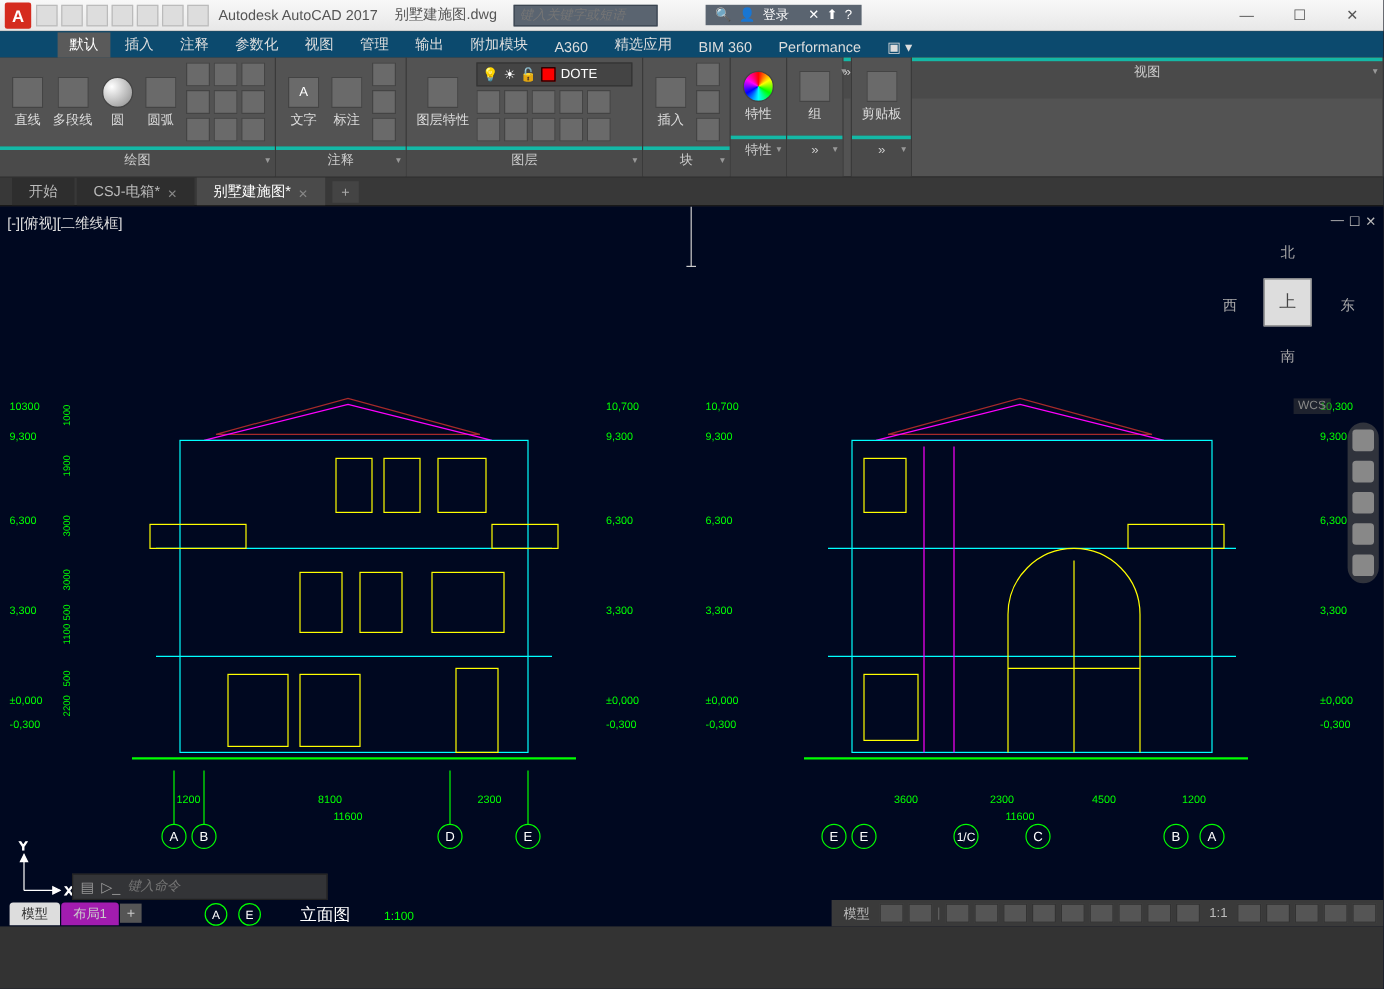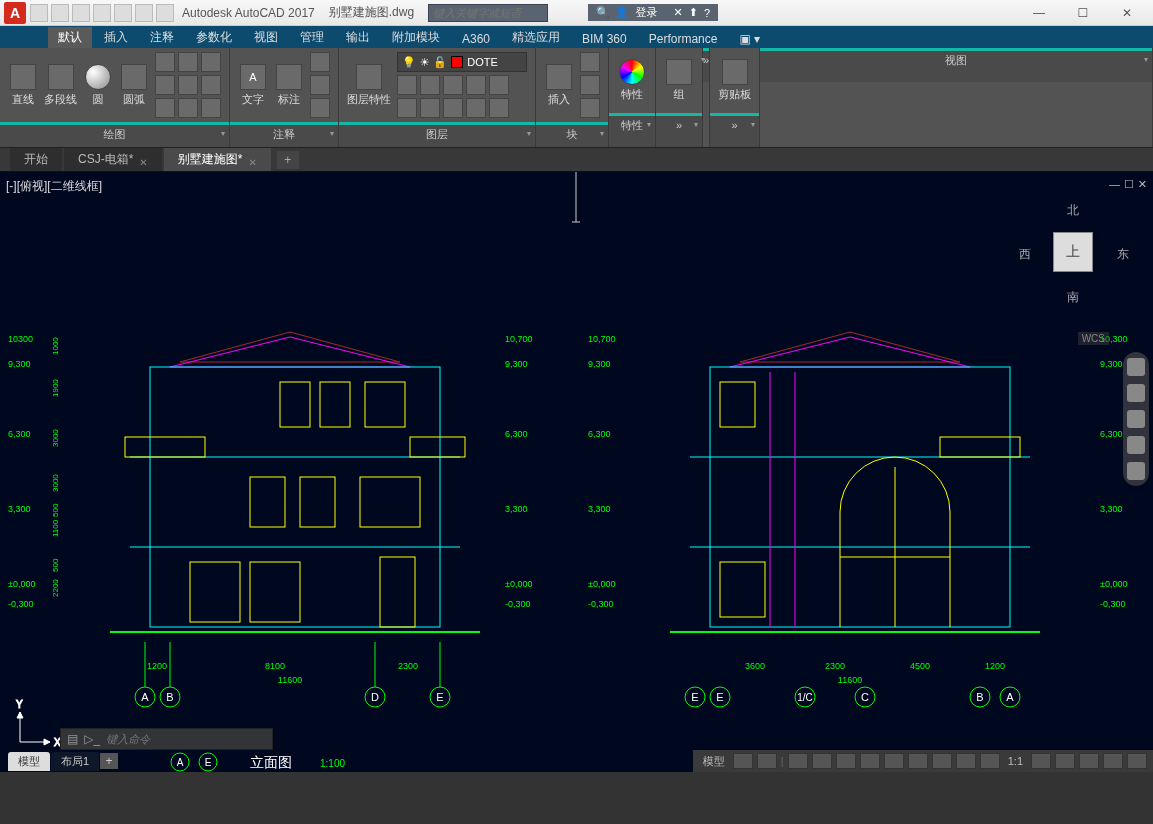--- a/index.html
+++ b/index.html
@@ -54,21 +54,21 @@
 .viewcube .dir { position:absolute; }
 .navbar { position:absolute; right:4px; top:180px; width:26px; background:rgba(80,80,80,.6); border-radius:13px; padding:6px 0; display:flex; flex-direction:column; align-items:center; gap:8px; }
 .navbar .navbtn { width:18px; height:18px; background:#888; border-radius:3px; }
 .wcs-label { position:absolute; top:160px; right:44px; font-size:10px; color:#888; background:rgba(60,60,60,.5); padding:1px 4px; }
 
 
 .cmdbar { position:absolute; bottom:22px; left:60px; height:22px; background:rgba(60,60,60,.85); display:flex; align-items:center; gap:6px; padding:0 6px; border:1px solid #222; }
 .cmd-input { width:160px; height:16px; background:transparent; border:none; color:#aaa; font-style:italic; font-size:11px; }
 .layout-tabs { position:absolute; bottom:0; left:8px; height:22px; display:flex; align-items:center; gap:1px; }
 .ltab { padding:2px 10px; background:#ddd; color:#333; font-size:11px; border-radius:3px 3px 0 0; }
-.ltab.inactive { background:#0f172a; color:#ccc; }
+.ltab.inactive { background:#a21caf; color:#ccc; }
 .ltab-add { width:18px; height:16px; background:#555; color:#ccc; text-align:center; line-height:16px; }
 
 .statusbar { position:absolute; bottom:0; right:0; height:22px; background:#3a3a3a; display:flex; align-items:center; gap:4px; padding:0 6px; color:#bbb; font-size:11px; }
 .st-btn { width:20px; height:16px; background:#555; border:1px solid #333; }
 .st-txt { padding:0 4px; }
 </style>
 </head>
 <body>
 
 <div class="titlebar">

